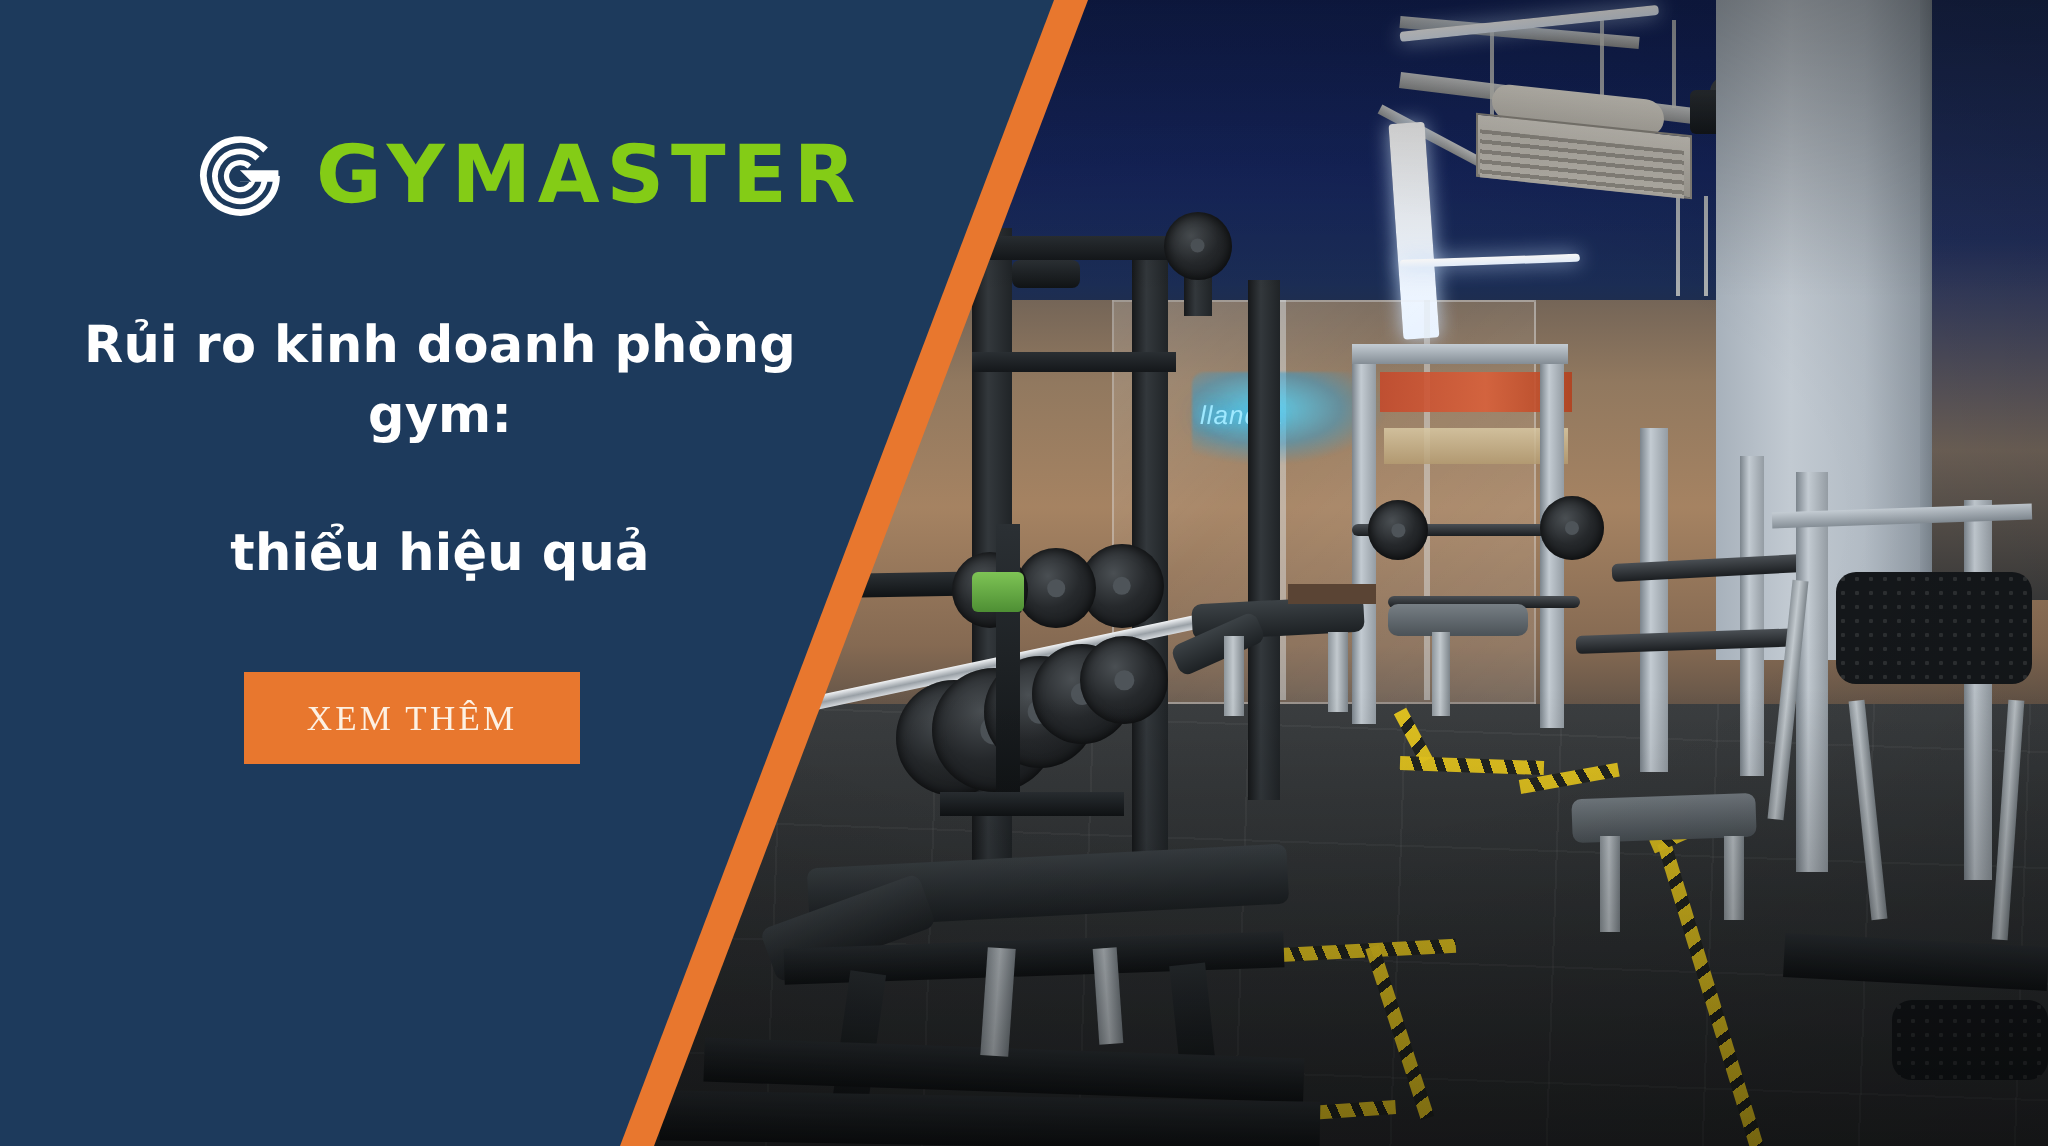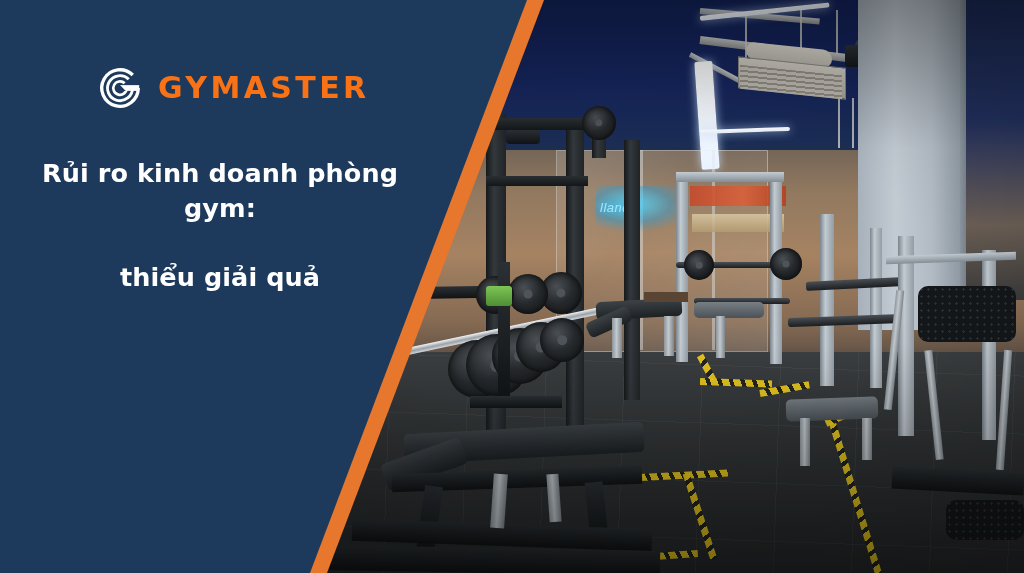--- a/index.html
+++ b/index.html
@@ -303,22 +303,22 @@
 
   .logo-row {
     position: absolute;
     left: 96px; top: 64px;
     display: flex;
     align-items: center;
     gap: 14px;
   }
   .logo-mark { width: 48px; height: 48px; display:block; }
   .logo-word {
-    color: #f97316;
-    font-size: 30px;
+    color: #84cc16;
+    font-size: 40px;
     font-weight: 700;
     letter-spacing: 3.4px;
     font-family: "DejaVu Sans", sans-serif;
     line-height: 1;
   }
 
   .headline {
     position: absolute;
     left: 10px; top: 156px;
     width: 420px;
@@ -495,18 +495,19 @@
         </g>
         <path d="M50 44 H90 V56 H50 Z" fill="#ffffff"></path>
         <path d="M50 44 L62 56 H50 Z" fill="#1d3a5c"></path>
       </svg>
       <span class="logo-word">GYMASTER</span>
     </div>
 
     <div class="headline">
       <span>Rủi ro kinh doanh phòng gym:</span><br>
       <br>
-      <span>thiểu giải quả</span>
+      <span>thiểu hiệu quả</span>
     </div>
 
+    <button class="cta">XEM THÊM</button>
 
   </div>
 </div>
 
 </body></html>

